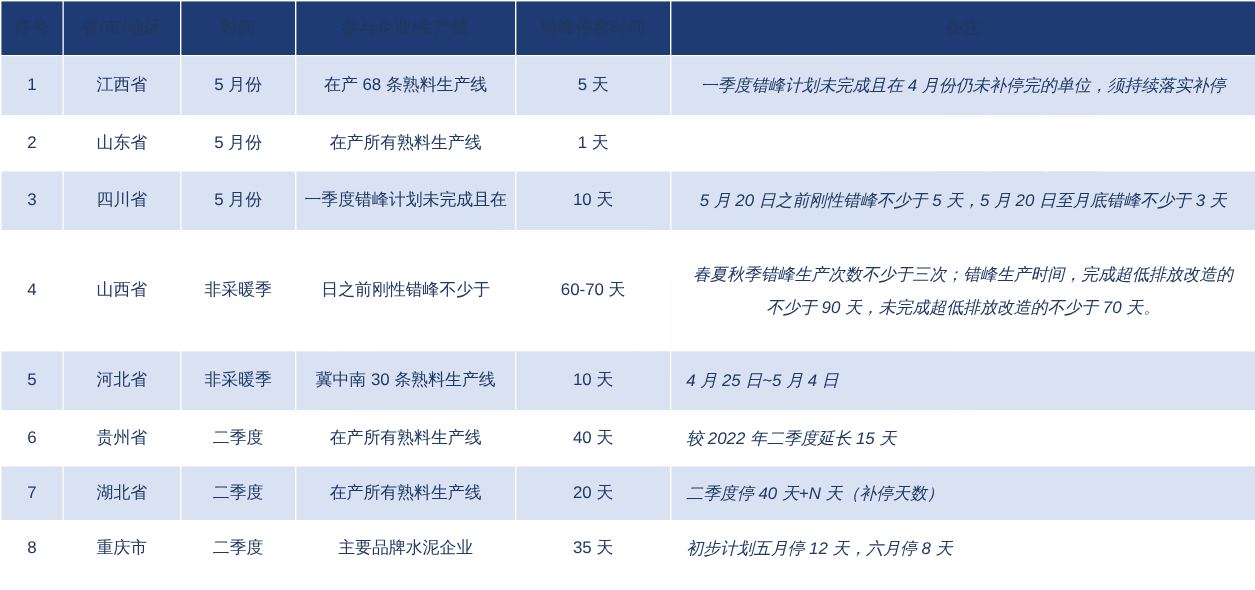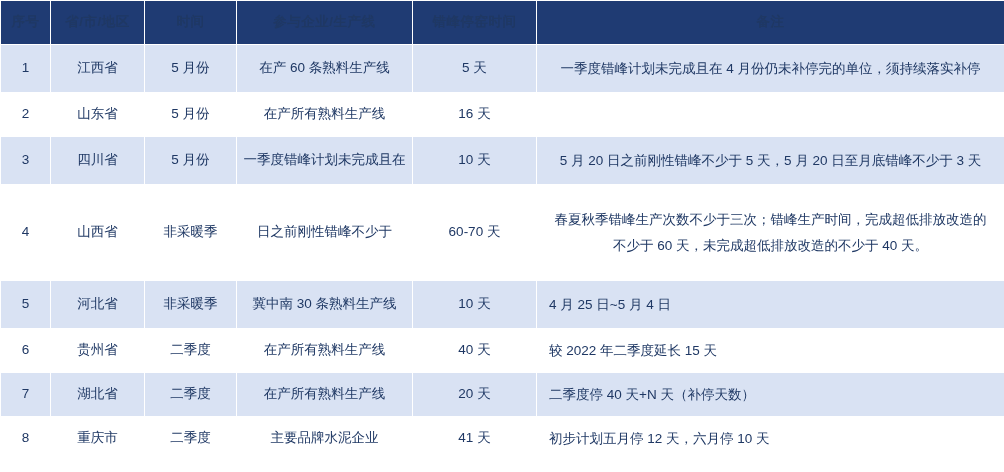--- a/index.html
+++ b/index.html
@@ -57,20 +57,21 @@
     background: #d9e2f3;
   }
   tbody tr.even td {
     background: #ffffff;
   }
   tbody td.c-note {
     text-align: left;
     padding-left: 12px;
     padding-right: 12px;
     line-height: 1.9;
+    font-style: italic;
   }
   tbody td.c-note.center {
     text-align: center;
   }
   tbody td.c-idx { font-weight: normal; }
   
   col.col-idx   { width: 50px; }
   col.col-prov  { width: 94px; }
   col.col-time  { width: 92px; }
   col.col-line  { width: 176px; }
@@ -112,47 +113,47 @@
         <th>参与企业/生产线</th>
         <th>错峰停窑时间</th>
         <th>备注</th>
       </tr>
     </thead>
     <tbody>
       <tr class="odd" style="height:48px">
         <td class="c-idx">1</td>
         <td>江西省</td>
         <td>5 月份</td>
-        <td>在产 60 条熟料生产线</td>
+        <td>在产 68 条熟料生产线</td>
         <td>5 天</td>
         <td class="c-note center">一季度错峰计划未完成且在 4 月份仍未补停完的单位，须持续落实补停</td>
       </tr>
       <tr class="even" style="height:44px">
         <td class="c-idx">2</td>
         <td>山东省</td>
         <td>5 月份</td>
         <td>在产所有熟料生产线</td>
-        <td>16 天</td>
+        <td>1 天</td>
         <td class="c-note center"></td>
       </tr>
       <tr class="odd" style="height:48px">
         <td class="c-idx">3</td>
         <td>四川省</td>
         <td>5 月份</td>
         <td>一季度错峰计划未完成且在</td>
         <td>10 天</td>
         <td class="c-note center">5 月 20 日之前刚性错峰不少于 5 天，5 月 20 日至月底错峰不少于 3 天</td>
       </tr>
       <tr class="even" style="height:96px">
         <td class="c-idx">4</td>
         <td>山西省</td>
         <td>非采暖季</td>
         <td>日之前刚性错峰不少于</td>
         <td>60-70 天</td>
-        <td class="c-note center">春夏秋季错峰生产次数不少于三次；错峰生产时间，完成超低排放改造的不少于 60 天，未完成超低排放改造的不少于 40 天。</td>
+        <td class="c-note center">春夏秋季错峰生产次数不少于三次；错峰生产时间，完成超低排放改造的不少于 90 天，未完成超低排放改造的不少于 70 天。</td>
       </tr>
       <tr class="odd" style="height:48px">
         <td class="c-idx">5</td>
         <td>河北省</td>
         <td>非采暖季</td>
         <td>冀中南 30 条熟料生产线</td>
         <td>10 天</td>
         <td class="c-note">4 月 25 日~5 月 4 日</td>
       </tr>
       <tr class="even" style="height:44px">
@@ -169,18 +170,18 @@
         <td>二季度</td>
         <td>在产所有熟料生产线</td>
         <td>20 天</td>
         <td class="c-note">二季度停 40 天+N 天（补停天数）</td>
       </tr>
       <tr class="even" style="height:44px">
         <td class="c-idx">8</td>
         <td>重庆市</td>
         <td>二季度</td>
         <td>主要品牌水泥企业</td>
-        <td>41 天</td>
-        <td class="c-note">初步计划五月停 12 天，六月停 10 天</td>
+        <td>35 天</td>
+        <td class="c-note">初步计划五月停 12 天，六月停 8 天</td>
       </tr>
     </tbody>
   </table>
 </div>
 
 </body></html>

